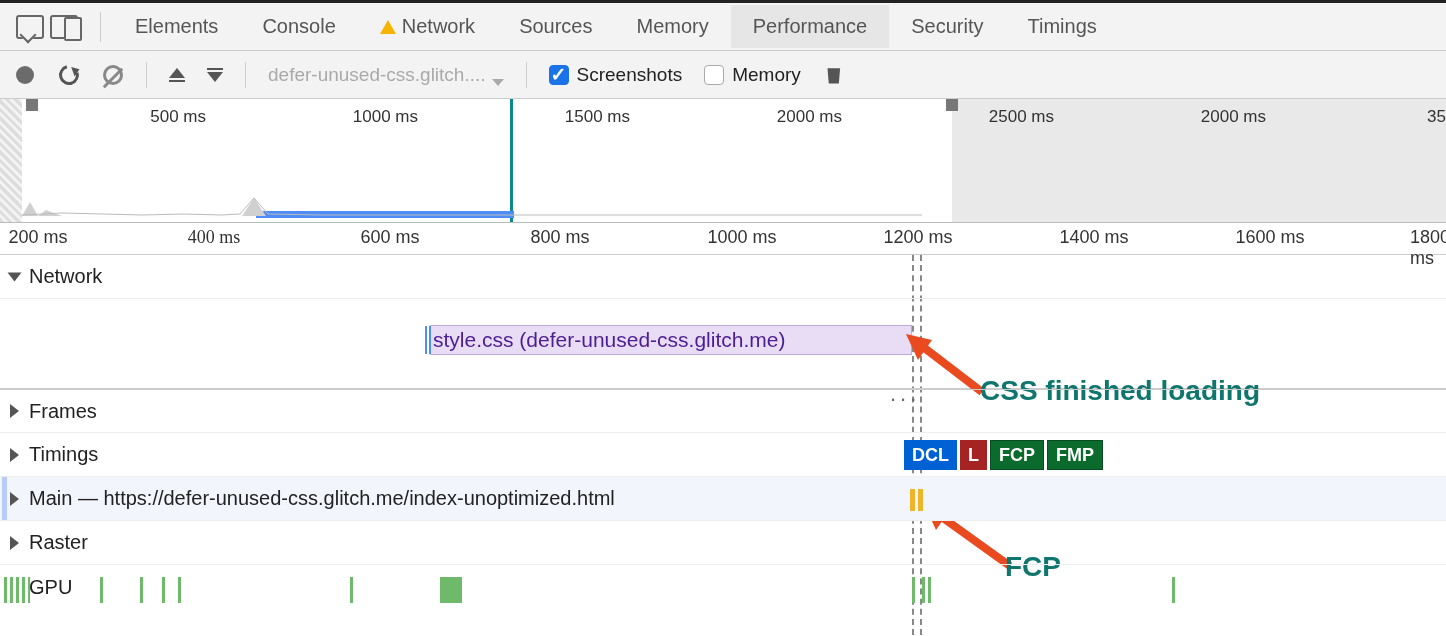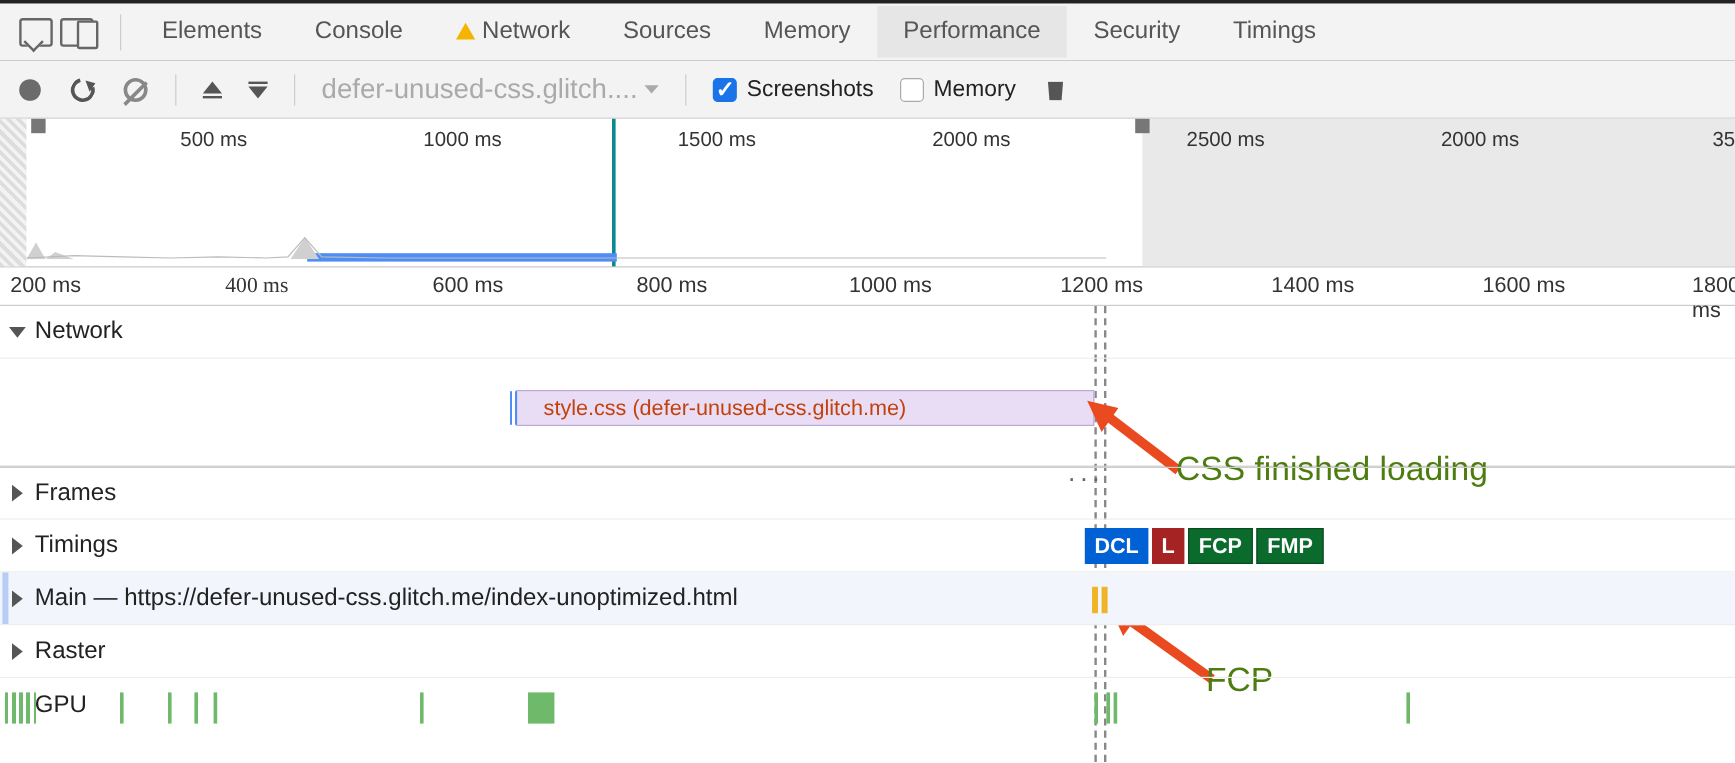--- a/index.html
+++ b/index.html
@@ -125,22 +125,22 @@
     border-left:8px solid transparent;
     border-right:8px solid transparent;
   }
   .up-arrow { border-bottom:10px solid #555; }
   .down-arrow { border-top:10px solid #555; }
   .arrow-wrap { display:flex; flex-direction:column; align-items:center; cursor:pointer; }
   .arrow-wrap .bar { width:16px; height:2px; background:#555; margin-top:2px; }
   .arrow-wrap.down .bar { margin-top:0; margin-bottom:2px; }
   .sep { width:1px; height:26px; background:#ccc; }
   .recording {
-    color:#aaa; font-size:23px;
-    display:flex; align-items:center; gap:6px;
+    color:#aaa; font-size:19px;
+    display:flex; align-items:flex-end; gap:6px;
   }
   .dd-caret {
     border-left:6px solid transparent;
     border-right:6px solid transparent;
     border-top:7px solid #aaa;
   }
   .chk {
     width:20px; height:20px; border-radius:4px;
     border:1px solid #aaa; background:#fff;
     display:inline-flex; align-items:center; justify-content:center;
@@ -204,22 +204,22 @@
   .row.main { background:#f2f5fb; }
 
   .net-area { height:90px; border-bottom:1px solid #ccc; position:relative; }
   .net-req {
     position:absolute;
     top:26px;
     background:#e9ddf5;
     border:1px solid #bda8d6;
     height:30px;
     display:flex; align-items:center;
-    font-size:18px; color:#c2410c;
-    padding-left:22px;
+    font-size:21px; color:#4c1d95;
+    padding-left:2px;
   }
   .net-req .pre { position:absolute; left:-6px; top:0; bottom:0; width:6px;
     background:repeating-linear-gradient(90deg,#4f8df6 0,#4f8df6 2px,transparent 2px,transparent 4px);}
   .detail .dots { position:absolute; left:890px; top:126px; color:#666; letter-spacing:4px; font-size:22px; }
 
   
   .badges { position:absolute; top:0; height:44px; display:flex; }
   .badge {
     height:30px; margin-top:7px;
     color:#fff; font-size:18px; font-weight:600;
@@ -238,23 +238,23 @@
   .gtick { position:absolute; bottom:6px; width:3px; height:26px; background:#6fb96b; }
   .gblock { position:absolute; bottom:6px; height:26px; background:#6fb96b; }
   .gpu-hatch { position:absolute; left:4px; bottom:6px; width:26px; height:26px;
     background:repeating-linear-gradient(90deg,#6fb96b 0,#6fb96b 3px,#fff 3px,#fff 6px);}
   .main-left { position:absolute; left:2px; top:0; bottom:0; width:5px; background:#b7cdf5; z-index:3; }
   .main-bar { position:absolute; top:12px; width:5px; height:22px; background:#f0b429; }
 
   
   .anno {
     position:absolute;
-    color:#4d7c0f;
+    color:#0f766e;
     font-size:28px;
-    font-weight:400;
+    font-weight:700;
     pointer-events:none;
   }
   .anno-label1 { left:980px; top:375px; }
   .anno-label2 { left:1005px; top:551px; }
   .arrow-svg { position:absolute; }
 </style>
 </head>
 <body>
 
 <div class="tabs">

